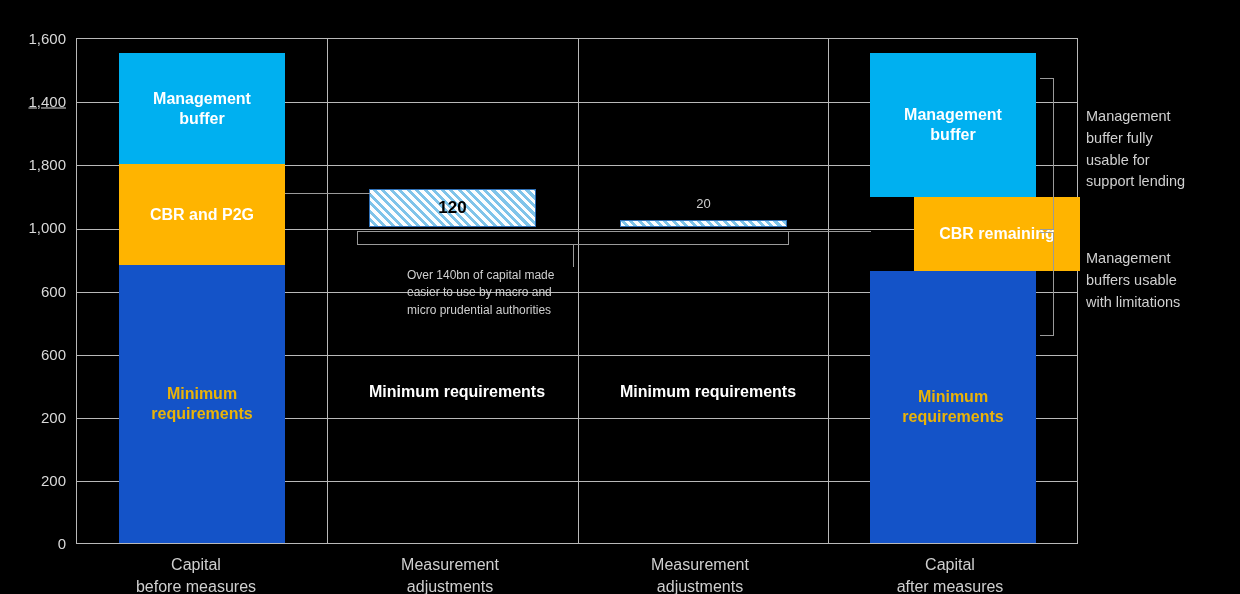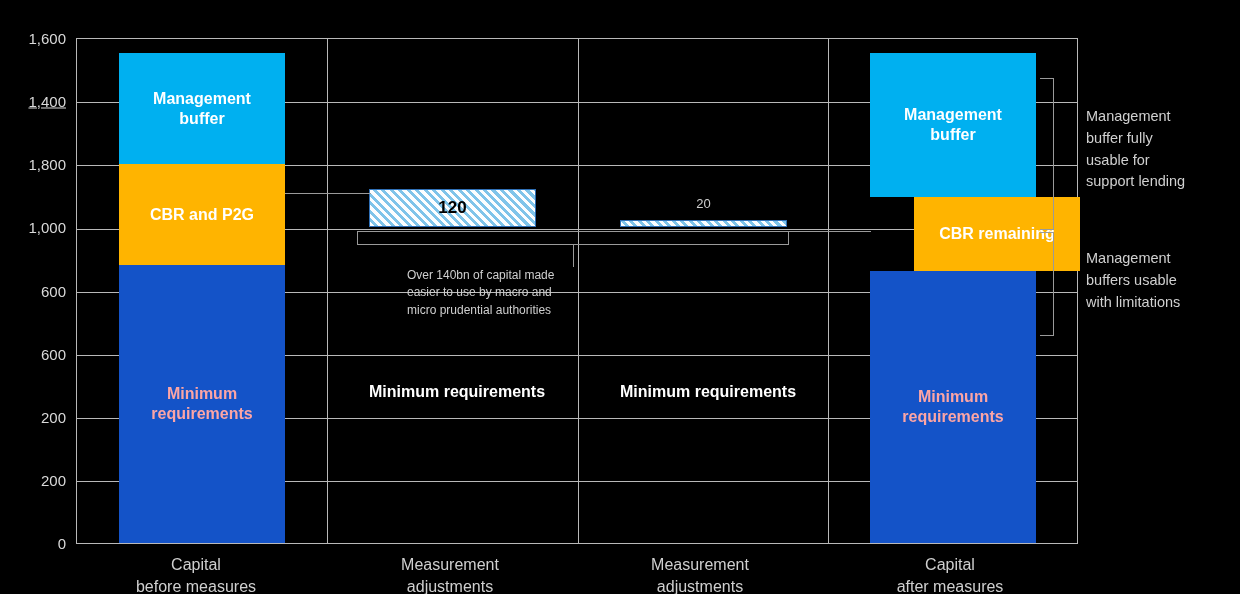--- a/index.html
+++ b/index.html
@@ -76,21 +76,21 @@
     position: absolute;
     left: 0;
     width: 100%;
     box-sizing: border-box;
     display: flex;
     align-items: center;
     justify-content: center;
     text-align: center;
     font-size: 16px;
     font-weight: bold;
-    color: #fca5a5;
+    color: #eab308;
     line-height: 1.25;
   }
   .seg.min  { background: #1453c8; }
   .seg.cbr  { background: #ffb400; color: #ffffff; }
   .seg.mgmt { background: #00b0f0; color: #ffffff; }
 
   
   .float-label {
     position: absolute;
     text-align: center;

